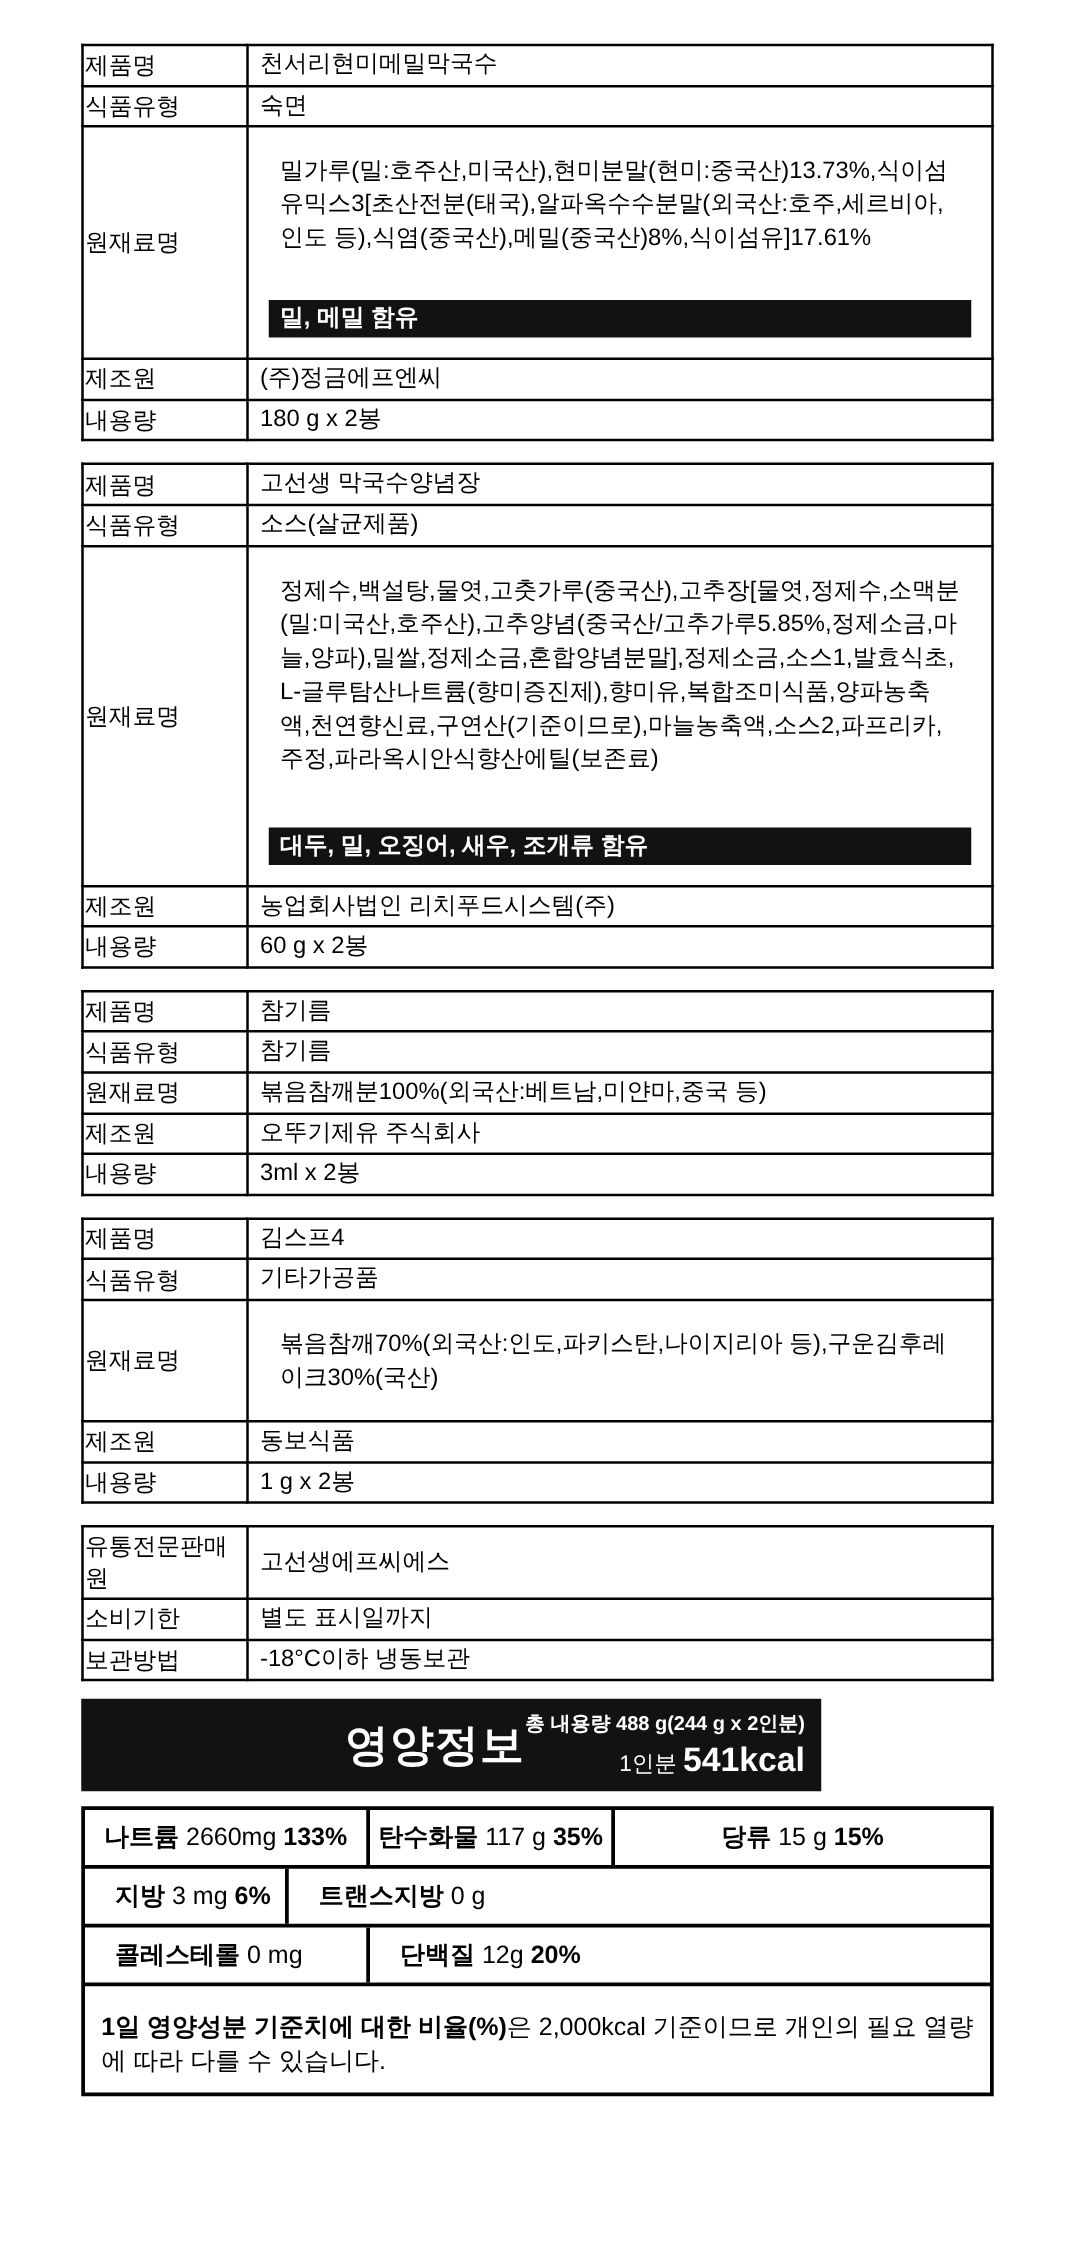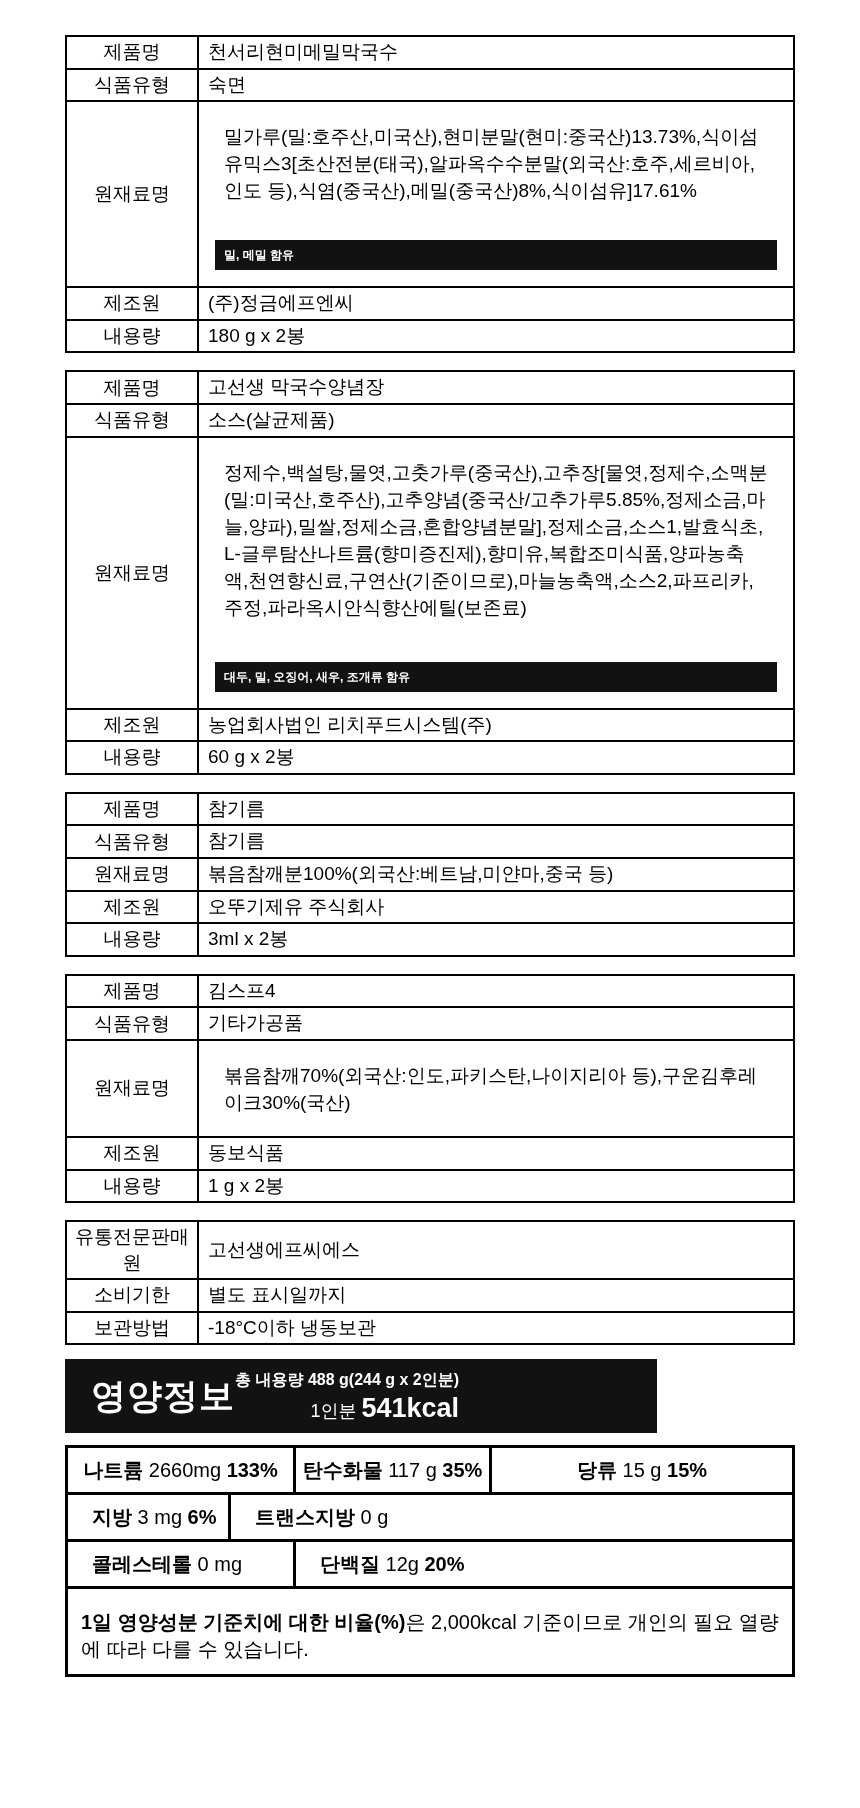--- a/index.html
+++ b/index.html
@@ -3,33 +3,33 @@
 <meta charset="utf-8">
 <style>
   *{box-sizing:border-box;margin:0;padding:0}
   html,body{background:#fff}
   body{width:860px;color:#000;font-family:"Liberation Sans","DejaVu Sans",sans-serif}
   .sheet{width:860px;padding:35px 65px 10px}
 
   
   .info-table{width:730px;border-collapse:collapse;margin-bottom:17px;table-layout:fixed}
   .info-table td{border:2px solid #000;font-size:19px;vertical-align:middle}
-  .lbl{width:132px;text-align:center;height:30px;padding:2px 1px}
+  .lbl{width:132px;text-align:left;height:30px;padding:2px 1px}
   .lbl-sm{font-size:17px}
   .val{padding:2px 9px;word-break:break-all;line-height:1.4}
   td.ing{padding:16px;vertical-align:top}
   .ing-text{padding:5px 9px 4px;line-height:27px;word-break:break-all;font-size:19px}
   .ing-h1{min-height:122px}
   .ing-h2{min-height:208px}
   .ing-h4{min-height:56px}
-  .allergen-bar{background:#121212;color:#fff;font-weight:bold;font-size:12px;height:30px;line-height:30px;padding:0 9px}
+  .allergen-bar{background:#121212;color:#fff;font-weight:bold;font-size:19px;height:30px;line-height:30px;padding:0 9px}
   .mb26{margin-bottom:14px}
 
   
-  .nutri-header{width:592px;height:74px;background:#121212;color:#fff;display:flex;align-items:center;justify-content:flex-start;padding:0 13px 0 26px}
+  .nutri-header{width:592px;height:74px;background:#121212;color:#fff;display:flex;align-items:center;justify-content:flex-end;padding:0 13px 0 26px}
   .nutri-title{font-size:35px;font-weight:bold;letter-spacing:1px}
   .nutri-meta{text-align:right}
   .nutri-total{font-size:16px;font-weight:bold;line-height:26px}
   .nutri-serving{font-size:18px;line-height:30px}
   .kcal{font-size:27px;font-weight:bold}
   .nutri-body{width:730px;border:3px solid #000;margin-top:12px}
   .nrow{display:grid;border-bottom:3px solid #000}
   .nrow-1{grid-template-columns:228px 196px 1fr}
   .nrow-2{grid-template-columns:163px 233px 1fr}
   .nrow-3{grid-template-columns:228px 1fr}

